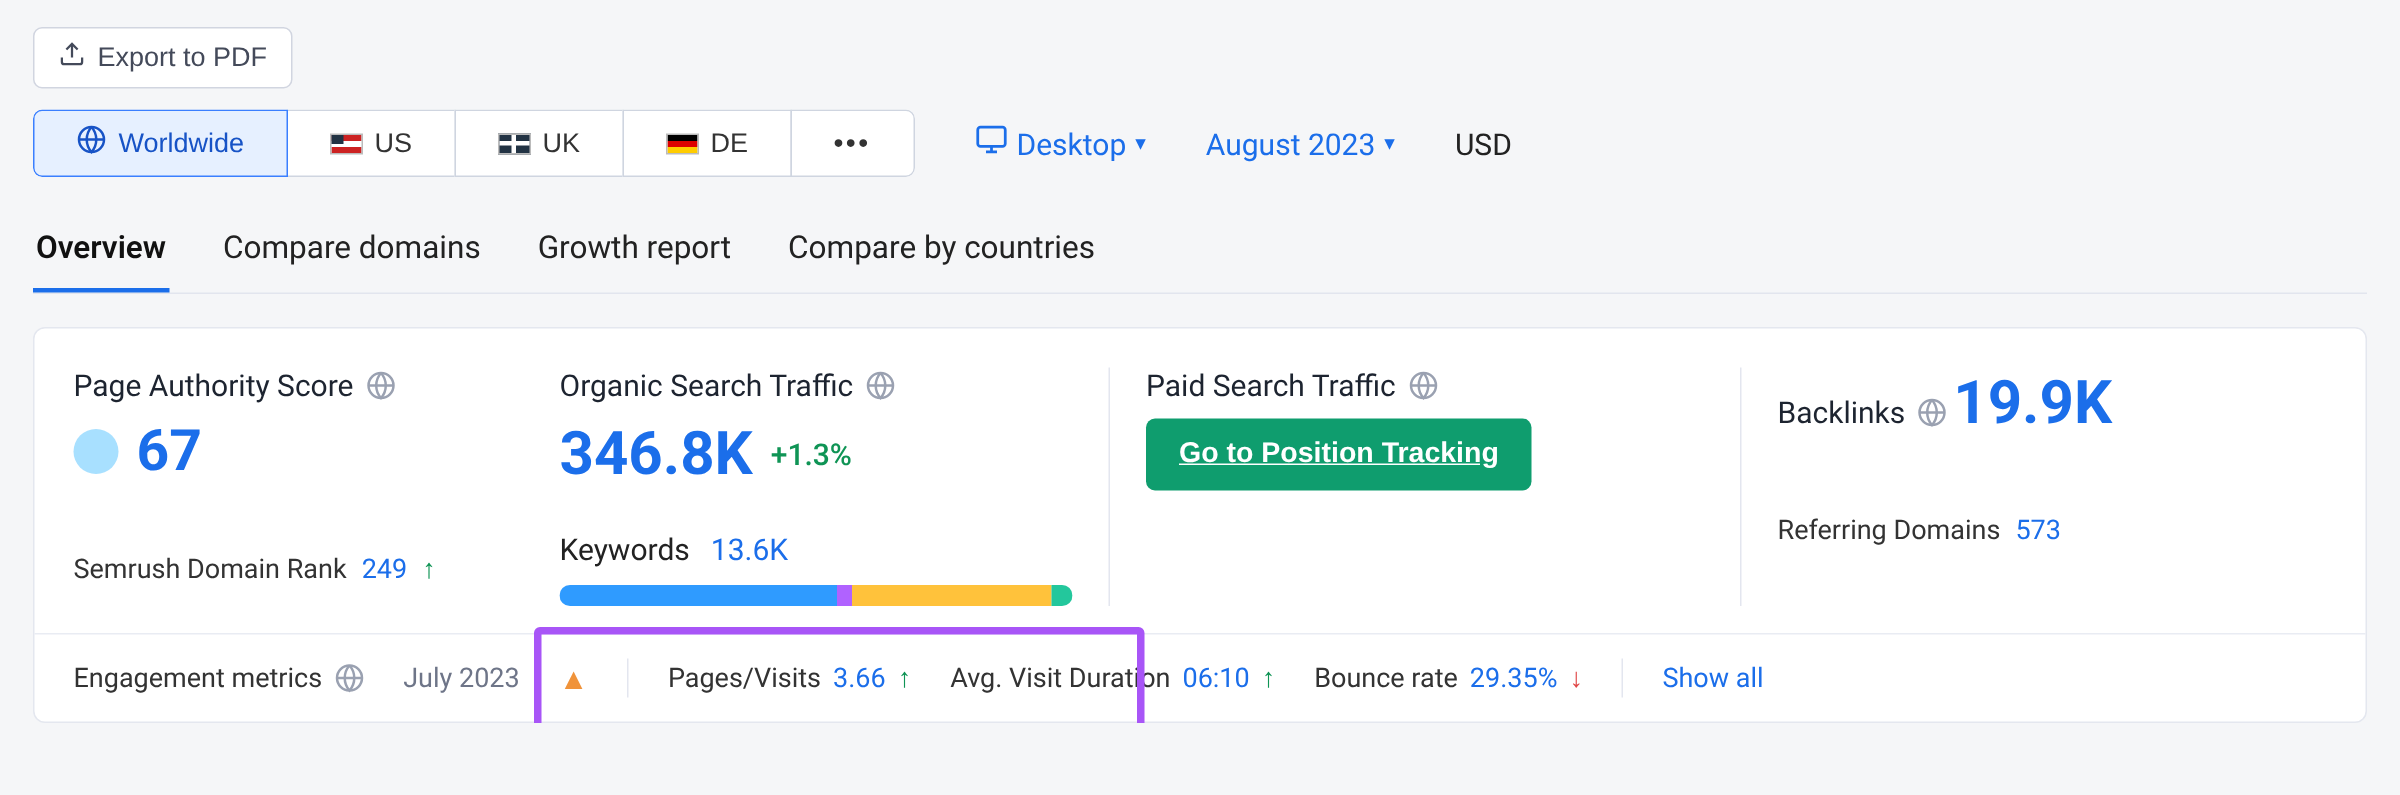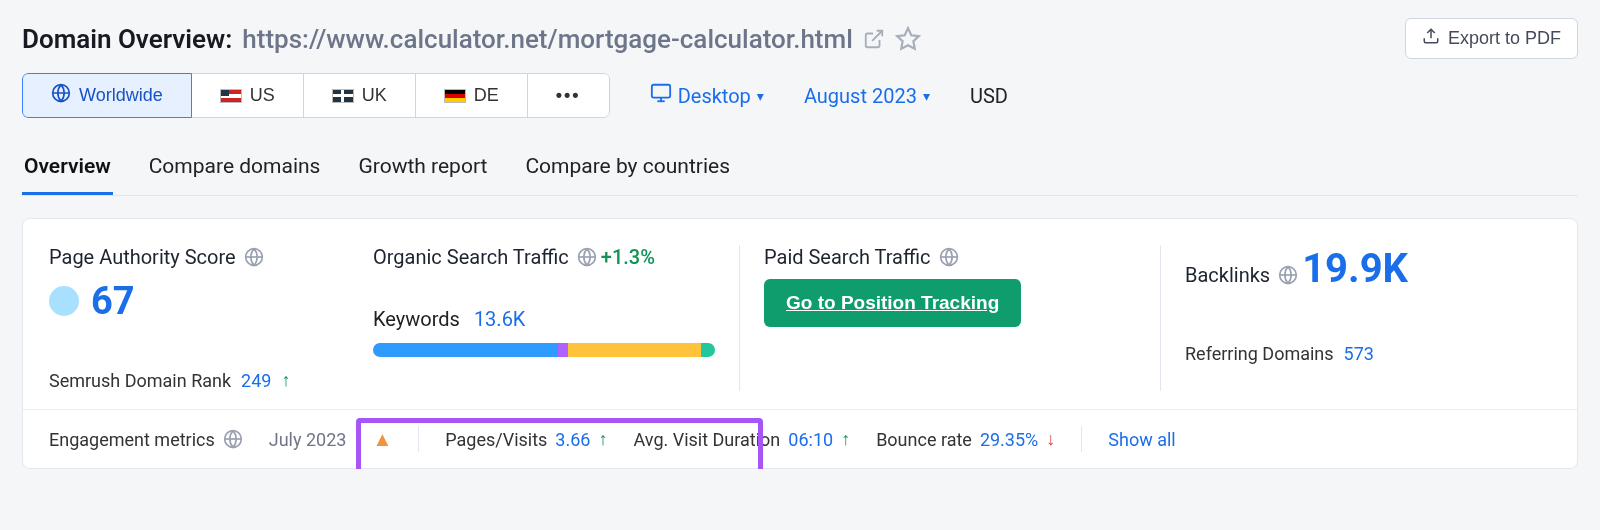--- a/index.html
+++ b/index.html
@@ -103,36 +103,20 @@
   .showall { color:#1b6eea; cursor:pointer; }
 
   .card-wrap { position: relative; }
 </style>
 </head>
 <body>
 
 <div class="wrap">
 
   <div class="header-row">
-    <div class="title-block">
-      <span>Domain Overview: </span>
-      <span class="title-url">https://www.calculator.net/mortgage-calculator.html</span>
-      <span class="ext-link-icon">
-        <svg width="22" height="22" viewBox="0 0 24 24" fill="none" stroke="currentColor" stroke-width="2">
-            <path d="M18 13v6a2 2 0 0 1-2 2H5a2 2 0 0 1-2-2V8a2 2 0 0 1 2-2h6"></path>
-            <polyline points="15 3 21 3 21 9"></polyline>
-            <line x1="10" y1="14" x2="21" y2="3"></line>
-          </svg>
-      </span>
-      <span class="star-icon">
-        <svg width="26" height="26" viewBox="0 0 24 24" fill="none" stroke="currentColor" stroke-width="2">
-            <polygon points="12 2 15 8.5 22 9.3 17 14 18.2 21 12 17.8 5.8 21 7 14 2 9.3 9 8.5 12 2"></polygon>
-          </svg>
-      </span>
-    </div>
     <button class="export-btn">
       <span>
         <svg width="18" height="18" viewBox="0 0 24 24" fill="none" stroke="currentColor" stroke-width="2">
             <path d="M21 15v4a2 2 0 0 1-2 2H5a2 2 0 0 1-2-2v-4"></path>
             <polyline points="17 8 12 3 7 8"></polyline>
             <line x1="12" y1="3" x2="12" y2="15"></line>
           </svg>
       </span>
       <span>Export to PDF</span>
     </button>
@@ -225,20 +209,21 @@
           <span>Organic Search Traffic</span>
           <span class="globe">
             <svg viewBox="0 0 24 24" fill="none" stroke="currentColor" stroke-width="2">
                   <circle cx="12" cy="12" r="10"></circle>
                   <line x1="2" y1="12" x2="22" y2="12"></line>
                   <path d="M12 2a15 15 0 0 1 0 20a15 15 0 0 1 0-20"></path>
                 </svg>
           </span>
         </div>
         <div class="big-blue">
+          <span>346.8K</span>
           <span class="delta-up">+1.3%</span>
         </div>
         <div class="kw-label">
           <span>Keywords</span>
           <span class="kw-val">13.6K</span>
         </div>
         <div class="kw-bar">
           <div class="seg1"></div>
           <div class="seg2"></div>
           <div class="seg3"></div>

